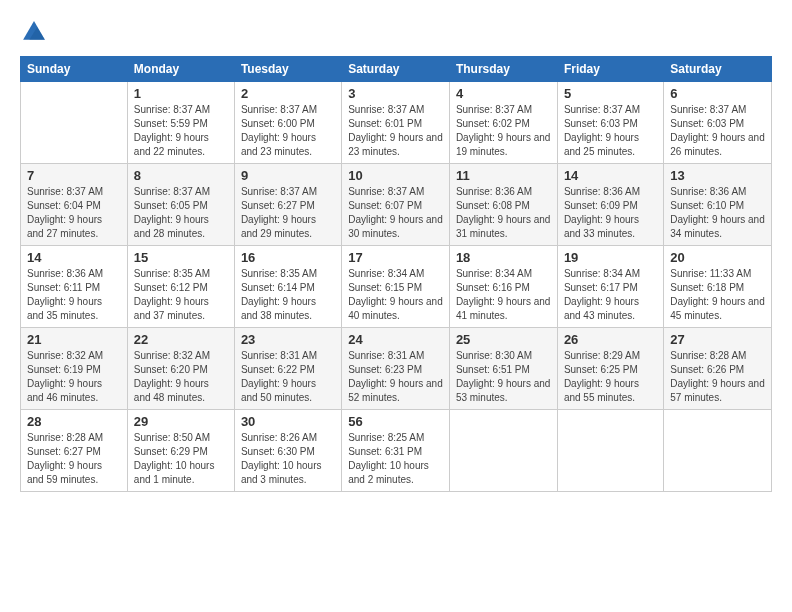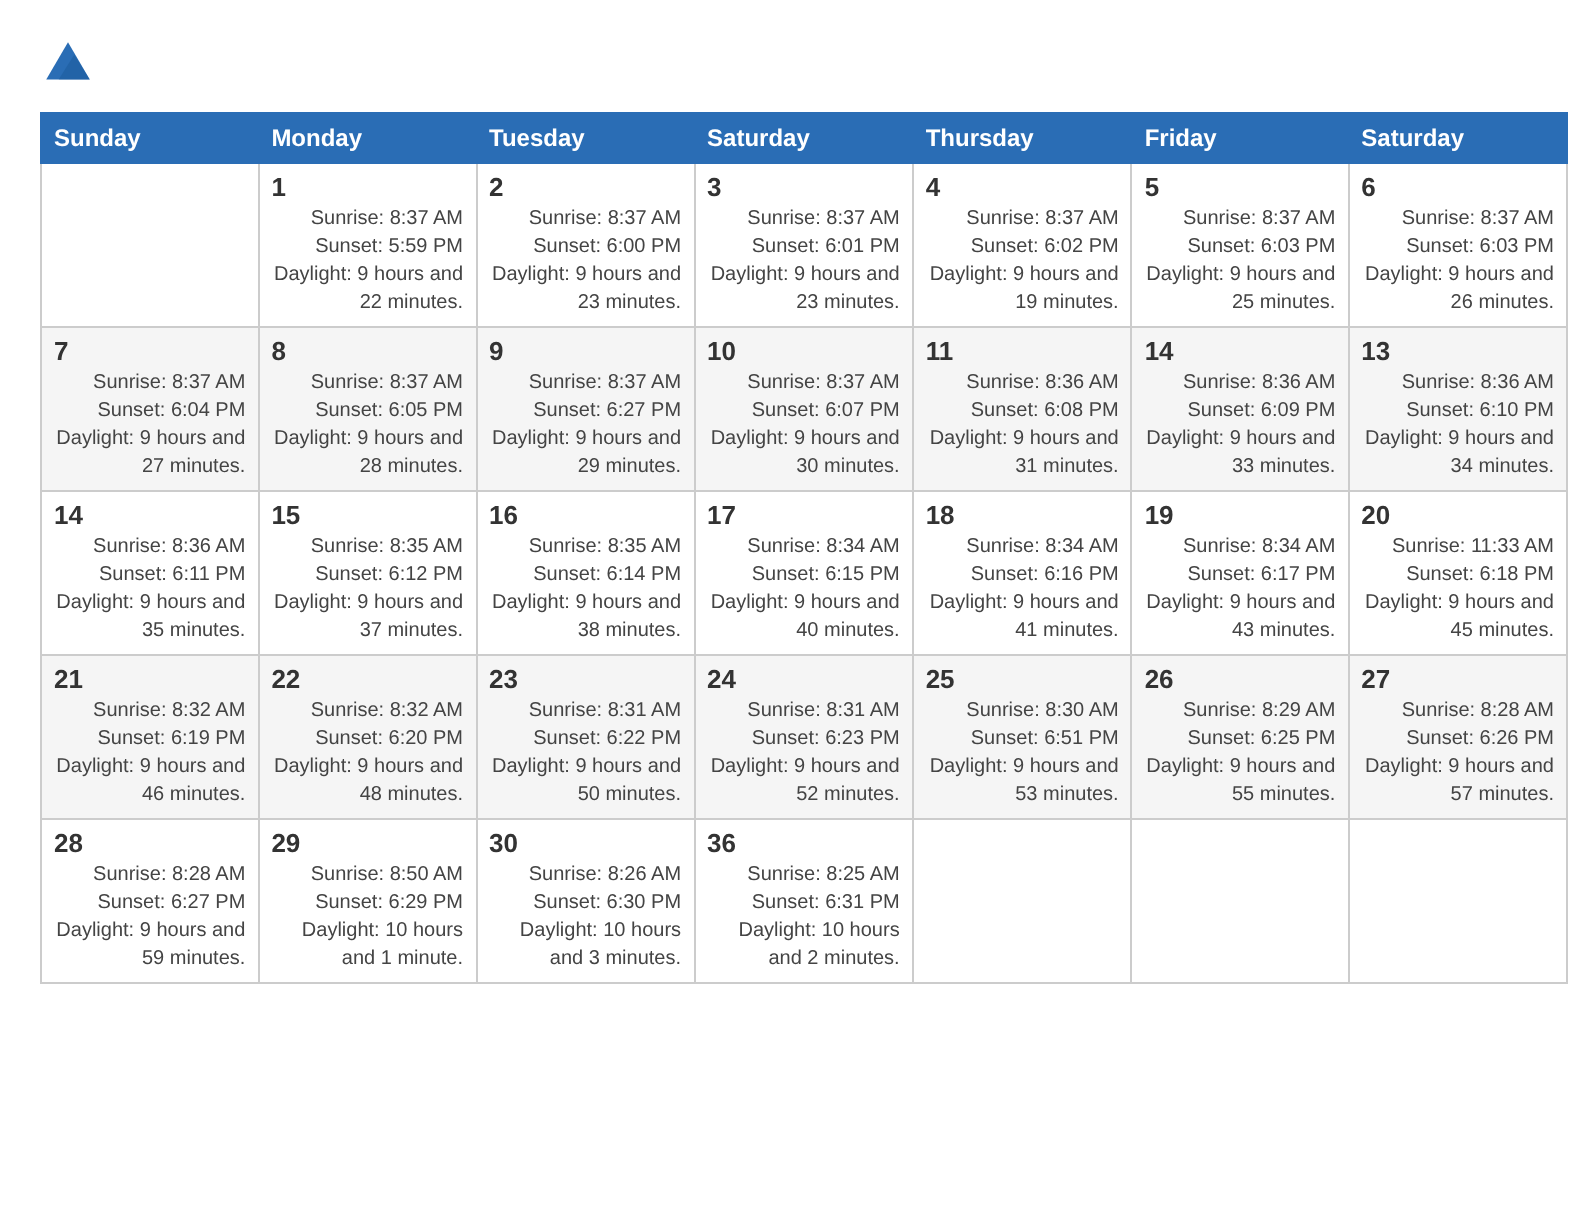--- a/index.html
+++ b/index.html
@@ -6,21 +6,21 @@
     body {
       width: 792px;
       height: 612px;
       background: #fff;
       font-family: Arial, sans-serif;
       overflow: hidden;
     }
     .page {
       width: 792px;
       min-height: 612px;
-      padding: 18px 8px 10px 20px;
+      padding: 18px 20px 10px 20px;
     }
     .header {
       display: flex;
       justify-content: space-between;
       align-items: flex-start;
       margin-bottom: 10px;
     }
     .logo {
       display: flex;
       align-items: center;
@@ -82,21 +82,20 @@
       font-size: 13px;
       font-weight: bold;
       color: #333;
       display: block;
       margin-bottom: 2px;
     }
     .day-info {
       color: #444;
       font-size: 10px;
       line-height: 1.4;
-      text-align: right;
     }
     .empty {
       background: #fff !important;
     }
   </style>
 </head>
 <body>
 
 <div class="page">
   <div class="header">
@@ -373,21 +372,21 @@
       </td>
           <td>
         <span class="day-number">30</span>
         <div class="day-info">
           <span>Sunrise: 8:26 AM</span><br>
           <span>Sunset: 6:30 PM</span><br>
           <span>Daylight: 10 hours and 3 minutes.</span>
         </div>
       </td>
           <td>
-        <span class="day-number">36</span>
+        <span class="day-number">56</span>
         <div class="day-info">
           <span>Sunrise: 8:25 AM</span><br>
           <span>Sunset: 6:31 PM</span><br>
           <span>Daylight: 10 hours and 2 minutes.</span>
         </div>
       </td>
           <td class="empty"></td>
           <td class="empty"></td>
           <td class="empty"></td>
         </tr>

